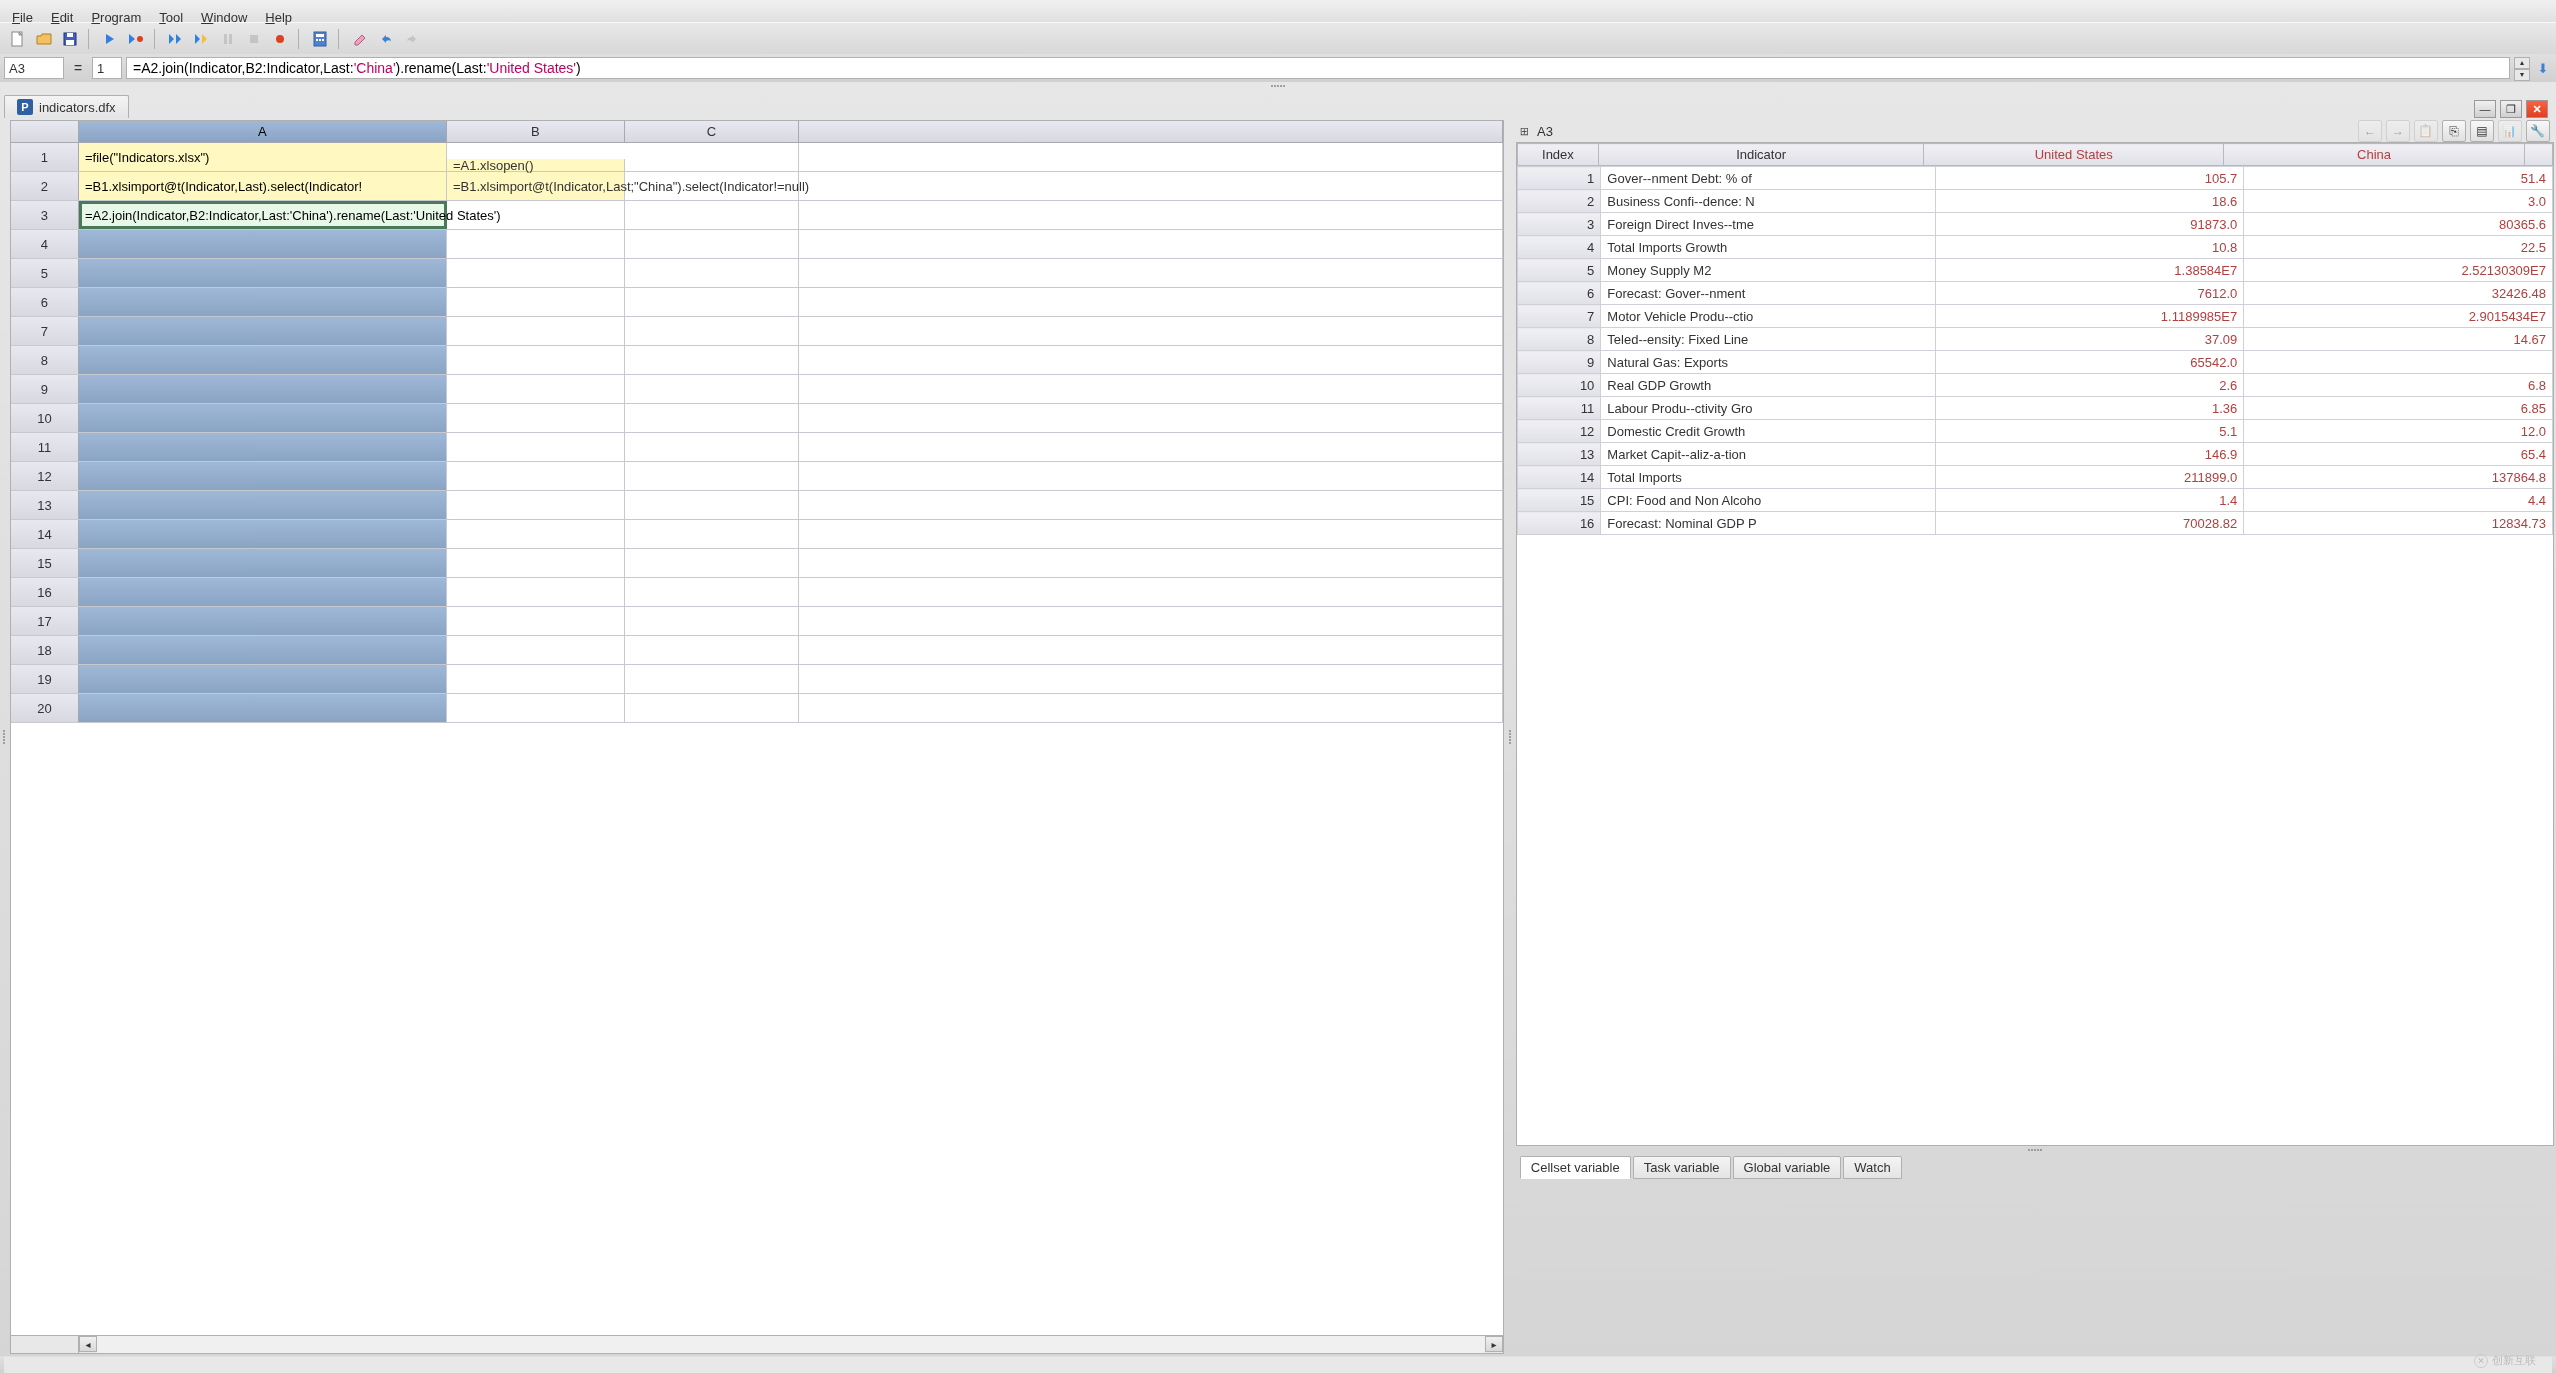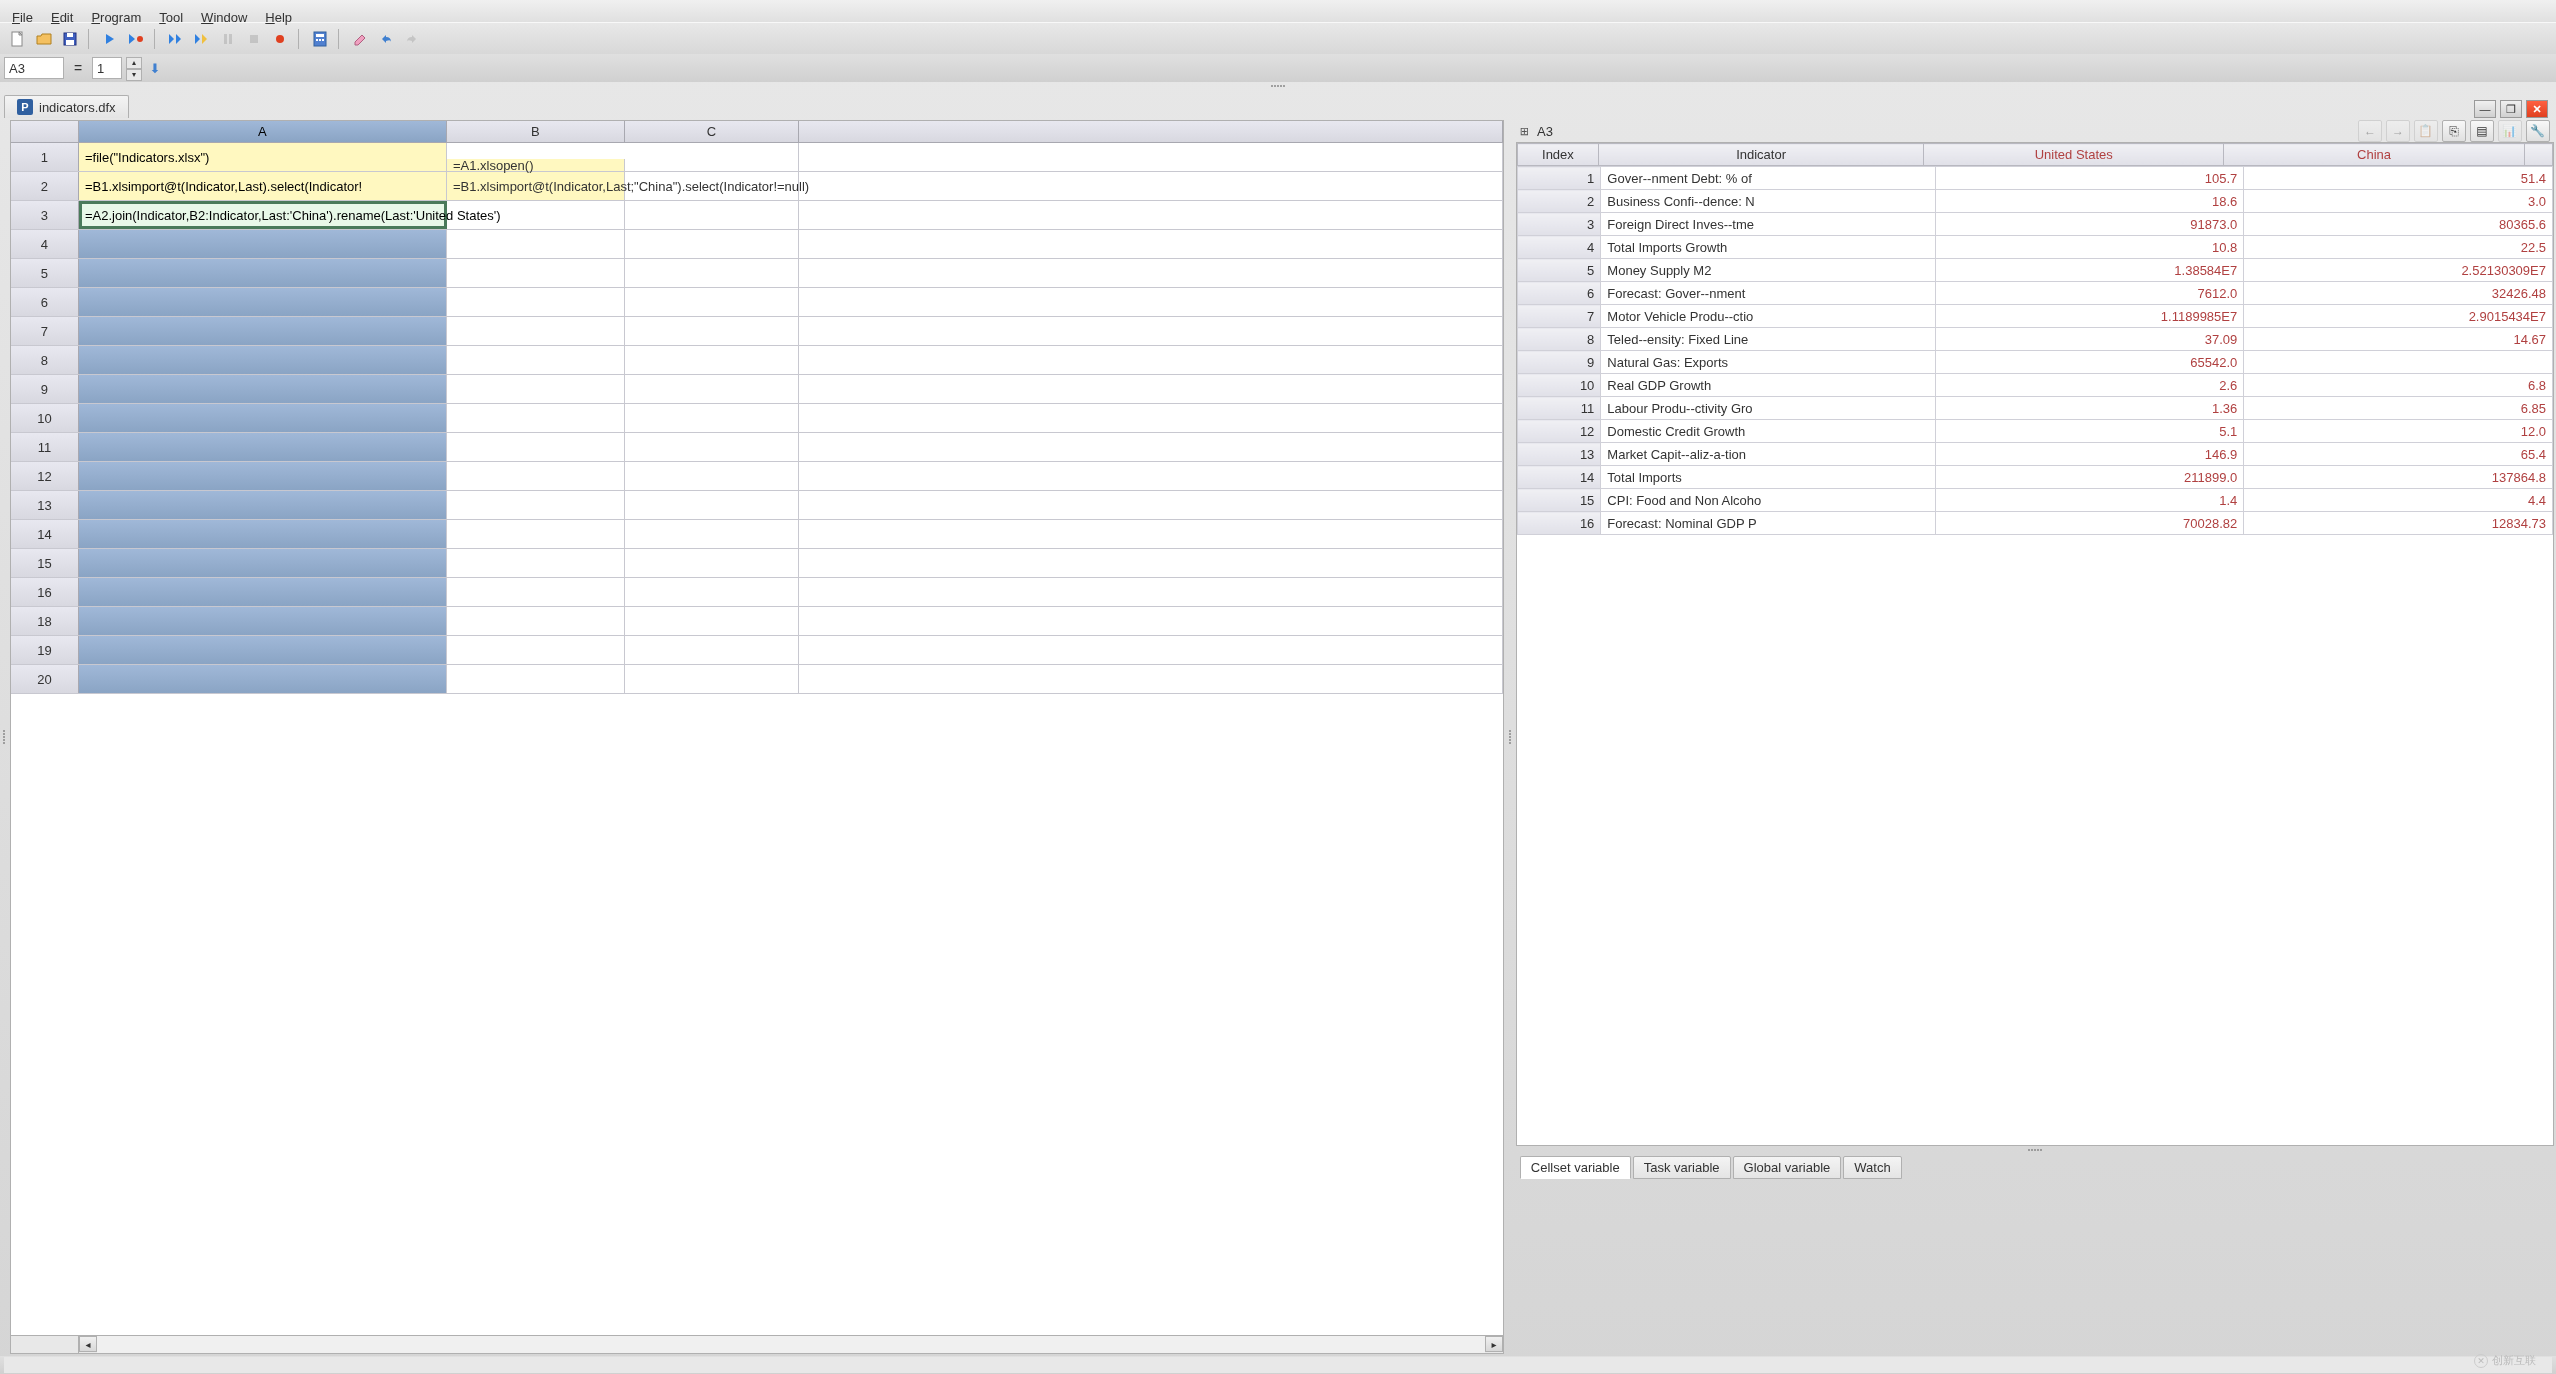--- a/index.html
+++ b/index.html
@@ -284,20 +284,27 @@
       <svg width="16" height="14">
         <path d="M12 7 L8 3 L8 5 Q3 5 3 10 Q3 7 8 9 L8 11 Z" fill="#888"></path>
       </svg>
     </div>
 </div>
 
 <div class="formula-bar">
   <div class="cell-ref">A3</div>
   <div class="eq-label">=</div>
   <div class="row-ref">1</div>
+  <div class="formula-input">
+    <span class="fn-black">=A2.join(Indicator,B2:Indicator,Last:</span>
+      <span class="fn-red">'China'</span>
+      <span class="fn-black">).rename(Last:</span>
+      <span class="fn-red">'United States'</span>
+      <span class="fn-black">)</span>
+  </div>
   <div class="stepper">
       <div>▴</div>
       <div>▾</div>
     </div>
   <div class="down-arrow-btn">⬇</div>
 </div>
 
 <div class="hdots">
     <span></span>
     <span></span>
@@ -448,20 +455,27 @@
           </div>
           <div class="grid-row">
             <div class="rowh">15</div>
             <div class="cell colA" style="width: 368px;"></div>
             <div class="cell colB" style="width: 178px;"></div>
             <div class="cell colC" style="width: 174px;"></div>
             <div class="cell" style="flex: 1 1 0%;"></div>
           </div>
           <div class="grid-row">
             <div class="rowh">16</div>
+            <div class="cell colA" style="width: 368px;"></div>
+            <div class="cell colB" style="width: 178px;"></div>
+            <div class="cell colC" style="width: 174px;"></div>
+            <div class="cell" style="flex: 1 1 0%;"></div>
+          </div>
+          <div class="grid-row">
+            <div class="rowh">17</div>
             <div class="cell colA" style="width: 368px;"></div>
             <div class="cell colB" style="width: 178px;"></div>
             <div class="cell colC" style="width: 174px;"></div>
             <div class="cell" style="flex: 1 1 0%;"></div>
           </div>
           <div class="grid-row">
             <div class="rowh">18</div>
             <div class="cell colA" style="width: 368px;"></div>
             <div class="cell colB" style="width: 178px;"></div>
             <div class="cell colC" style="width: 174px;"></div>

